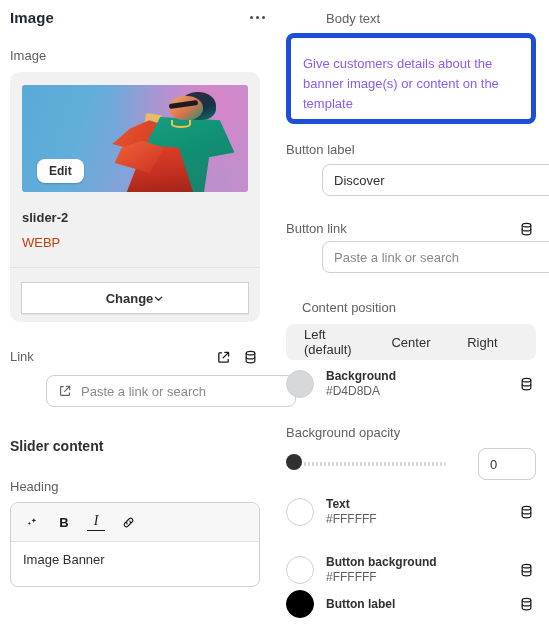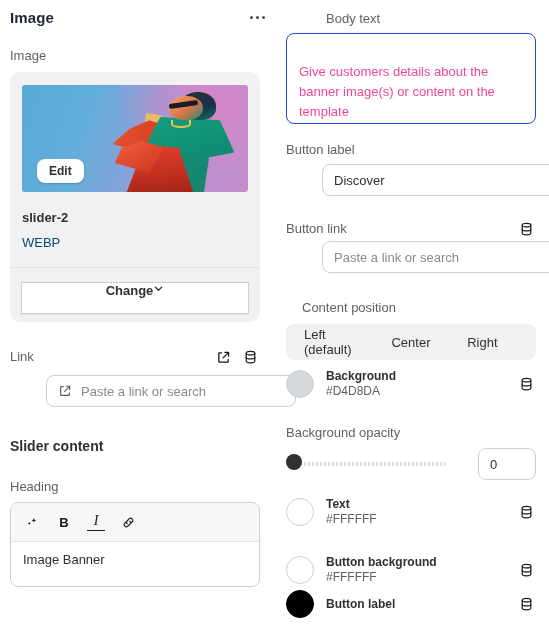--- a/index.html
+++ b/index.html
@@ -117,30 +117,30 @@
     background: #fff; border-radius: 8px; padding: 5px 12px;
     font-size: 12px; font-weight: bold; color: #303030;
     box-shadow: 0 1px 2px rgba(0,0,0,.2); cursor: pointer;
   }
   .file-name {
     position: absolute; left: 12px; top: 138px;
     font-size: 13px; font-weight: bold; color: #303030;
   }
   .file-type {
     position: absolute; left: 12px; top: 163px;
-    font-size: 13px; color: #0c4a6e;
+    font-size: 13px; color: #c2410c;
   }
   .card-div {
     position: absolute; left: 0; top: 195px; width: 250px; height: 1px;
     background: #E3E3E3;
   }
   .change-btn {
     position: absolute; left: 11px; top: 210px; width: 228px; height: 32px;
     background: #fff; border: 1px solid #CFCFCF; border-radius: 0;
-    display: flex; align-items: flex-start; justify-content: center; 
+    display: flex; align-items: center; justify-content: center; 
     font-size: 13px; font-weight: bold; color: #303030; cursor: pointer;
     box-shadow: 0 1px 0 rgba(0,0,0,.05);
   }
 
   
   .link-block { position: absolute; left: 10px; top: 347px; width: 250px; }
   .link-block .input { margin-top: 8px; }
 
   
   .slider-title { position: absolute; left: 10px; top: 438px; }
@@ -158,22 +158,22 @@
     color:#1a1a1a; cursor:pointer; font-size:14px;
   }
   .rte-body {
     padding: 10px 12px; font-size: 13px; color: #303030;
   }
 
   
   .r-lbl-body   { position: absolute; left: 11px; top: 11px; margin-left: 40px; }
   .textarea {
     position: absolute; left: 11px; top: 33px; width: 250px; height: 91px;
-    border: 1px solid #1d4ed8; border-radius: 8px; background: #fff;
-    padding: 28px 12px; font-size: 13px; line-height: 20px; color: #ec4899;
+    border: 5px solid #1d4ed8; border-radius: 8px; background: #fff;
+    padding: 16px 12px; font-size: 13px; line-height: 20px; color: #8b5cf6;
   }
   .r-lbl-btnlabel { position: absolute; left: 11px; top: 142px; }
   .btn-label-inp  { position: absolute; left: 11px; top: 164px; width: 250px; }
   .r-lbl-btnlink  { position: absolute; left: 11px; top: 219px; width: 250px; }
   .btn-link-inp   { position: absolute; left: 11px; top: 241px; width: 250px; }
 
   .r-lbl-pos { position: absolute; left: 11px; top: 300px; margin-left: 16px; }
   .seg {
     position: absolute; left: 11px; top: 324px; width: 250px; height: 28px;
     background: #F1F1F1; border-radius: 8px; display: flex; padding: 18px;

